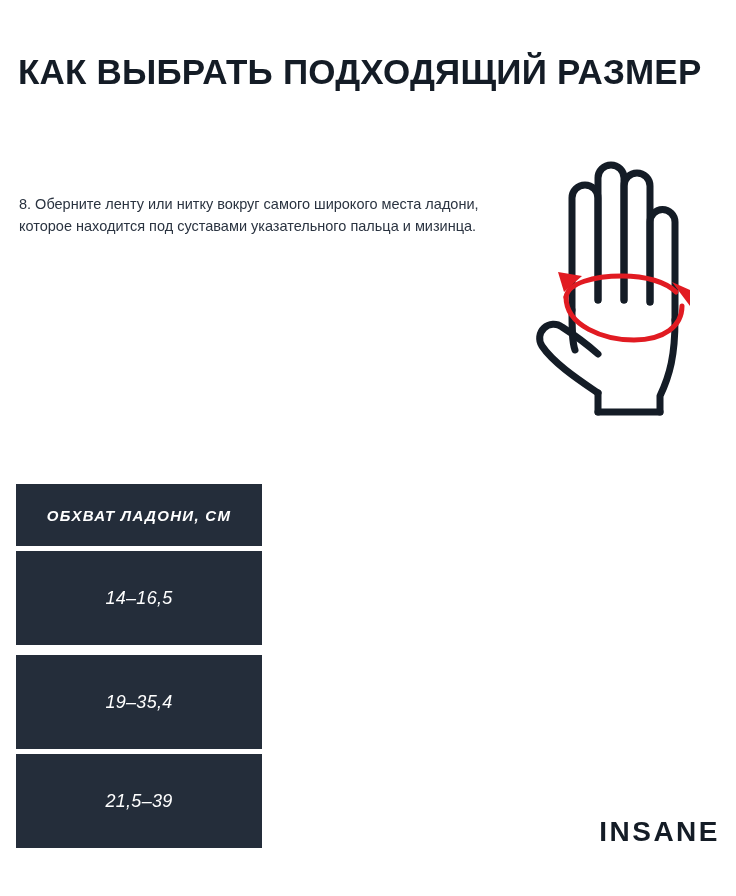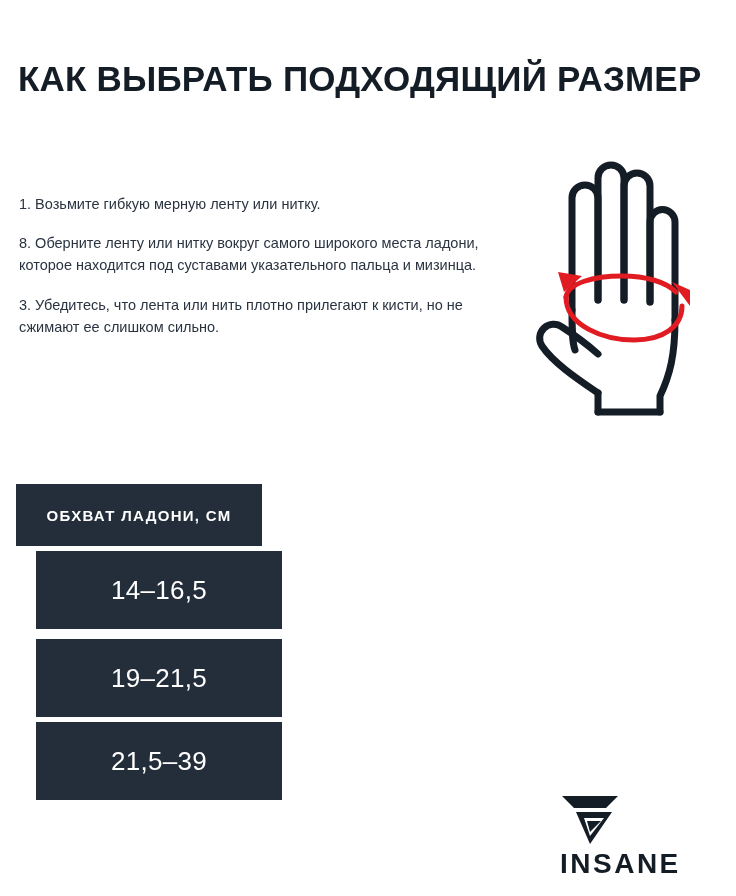--- a/index.html
+++ b/index.html
@@ -14,21 +14,21 @@
   .page {
     position: relative;
     width: 736px; height: 896px;
     background: #ffffff;
   }
 
   
   .title {
     position: absolute;
     left: 18px;
-    top: 35px;
+    top: 28px;
     width: 700px;
     font-size: 35px;
     line-height: 1.22;
     font-weight: 700;
     letter-spacing: 0.2px;
     color: #141c26;
     text-transform: uppercase;
   }
 
   
@@ -60,77 +60,75 @@
   .table {
     position: absolute;
     left: 16px;
     top: 484px;
     width: 494px;
   }
   .table-row {
     display: flex;
     gap: 5px;
     margin-bottom: 5px;
+    font-style: italic;
   }
   .cell {
     background: #242d3a;
     color: #ffffff;
     display: flex;
     align-items: center;
     justify-content: center;
     text-align: center;
   }
   .cell.col-a { width: 246px; }
   .cell.col-b { width: 243px; }
   .head-row .cell {
     height: 62px;
     font-size: 15px;
     font-weight: 700;
     letter-spacing: 1.3px;
     text-transform: uppercase;
   }
   .body-row .cell {
-    height: 78px;
-    font-size: 26px;
+    height: 94px;
+    font-size: 18px;
     font-weight: 400;
     letter-spacing: 0.3px;
-    margin-left: 20px;
   }
 
   
   .logo {
     position: absolute;
     right: 16px;
     bottom: 16px;
     width: 160px;
     height: 96px;
     display: flex;
-    flex-direction: column;
-    align-items: flex-start;
+    flex-direction: row;
+    align-items: center;
     justify-content: flex-end;
   }
   .logo-mark { width: 60px; height: 52px; margin-bottom: 2px; margin-right: 48px; }
   .logo-word {
     font-size: 28px;
     font-weight: 700;
     letter-spacing: 2.5px;
     color: #141c26;
   }
 </style>
 </head>
 <body>
 
 <div class="page">
 
   <h1 class="title">КАК ВЫБРАТЬ ПОДХОДЯЩИЙ РАЗМЕР</h1>
 
   <div class="steps">
-    <p class="step">1. Возьмите гибкую мерную ленту или нитку.</p>
     <p class="step">8. Оберните ленту или нитку вокруг самого широкого места ладони, которое находится под суставами указательного пальца и мизинца.</p>
-    <p class="step">3. Убедитесь, что лента или нить плотно прилегают к кисти, но не сжимают ее слишком сильно.</p>
   </div>
 
   <div class="hand-figure">
     <svg viewBox="0 0 230 275" width="230" height="275" xmlns="http://www.w3.org/2000/svg">
 
       <g fill="none" stroke="#141c26" stroke-width="7" stroke-linecap="round" stroke-linejoin="round">
 
         <path d="M78 160 L78 48 a13 13 0 0 1 26 0 L104 150"></path>
 
         <path d="M104 150 L104 28 a13 13 0 0 1 26 0 L130 150"></path>
@@ -167,21 +165,21 @@
     </div>
 
     <div class="table-row body-row">
       <div class="cell col-a">14–16,5</div>
     </div>
 
     <div class="table-row body-row">
     </div>
 
     <div class="table-row body-row">
-      <div class="cell col-a">19–21,5</div>
+      <div class="cell col-a">19–35,4</div>
     </div>
 
     <div class="table-row body-row">
       <div class="cell col-a">21,5–39</div>
     </div>
 
   </div>
 
   <div class="logo">
     <svg class="logo-mark" viewBox="0 0 60 52" xmlns="http://www.w3.org/2000/svg">

